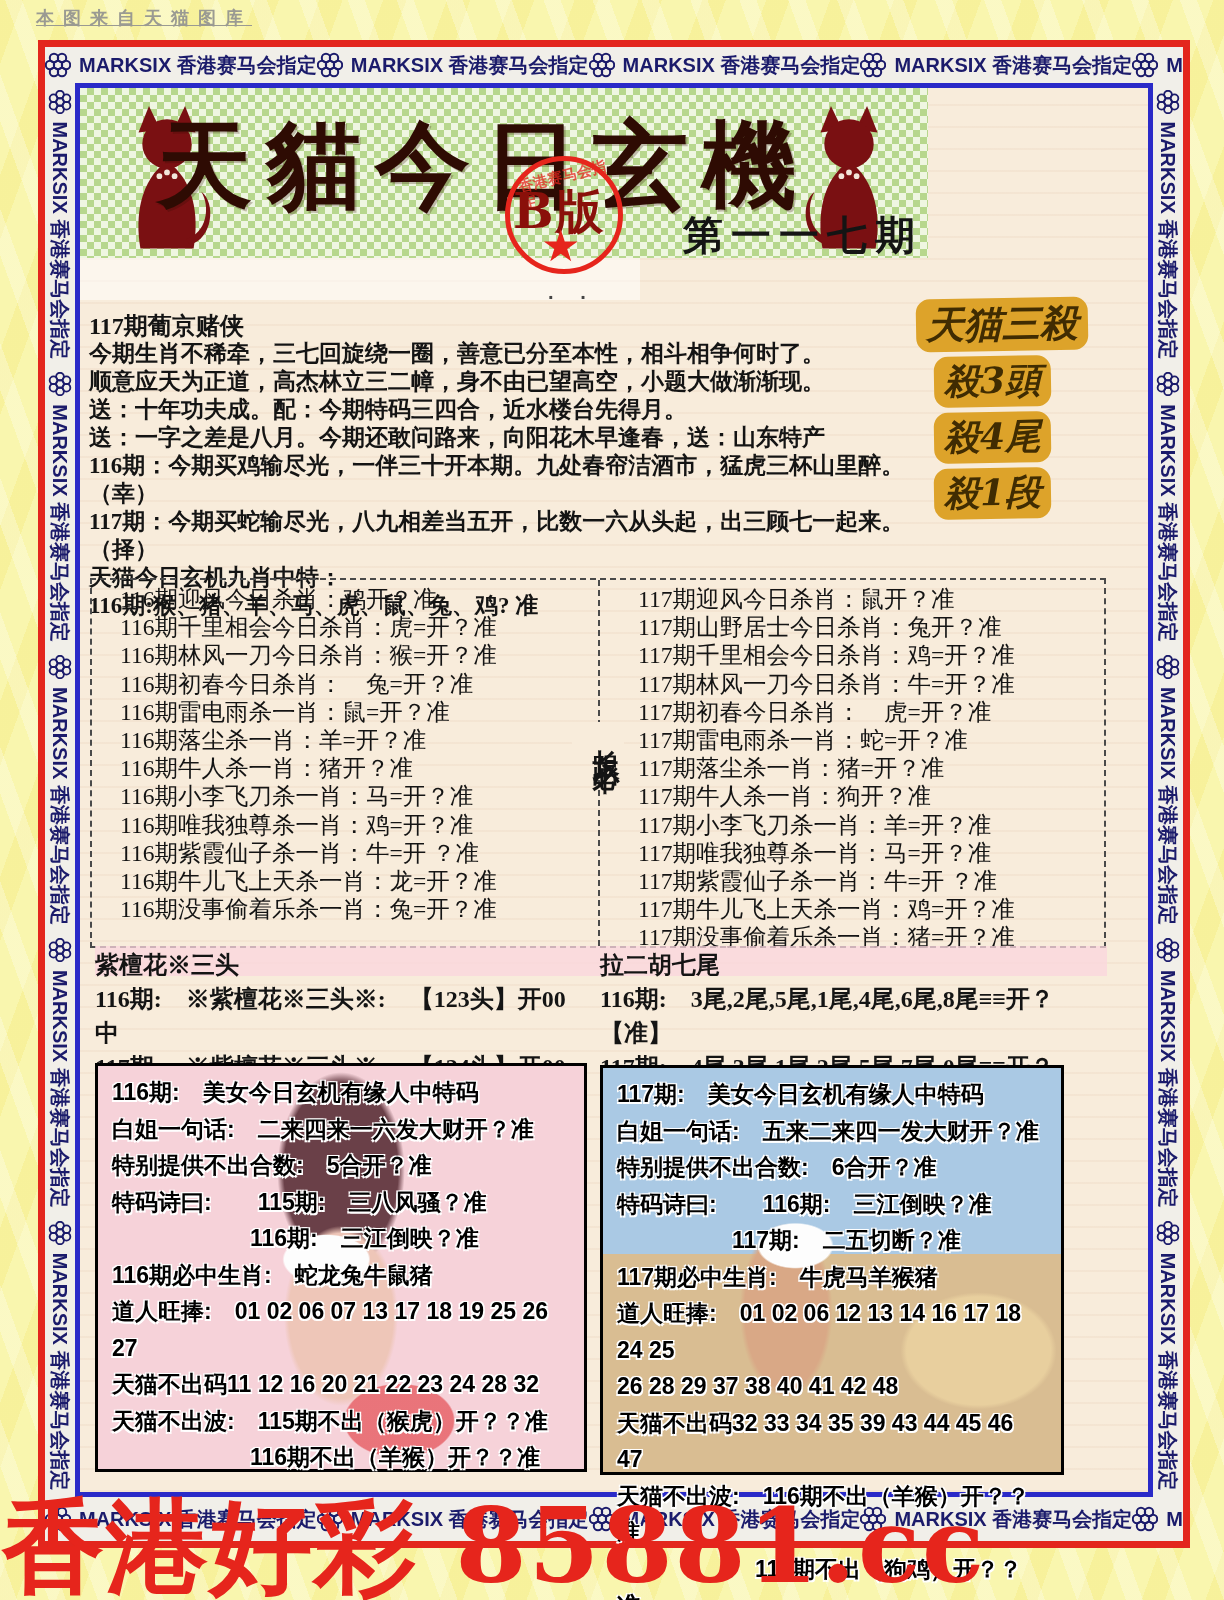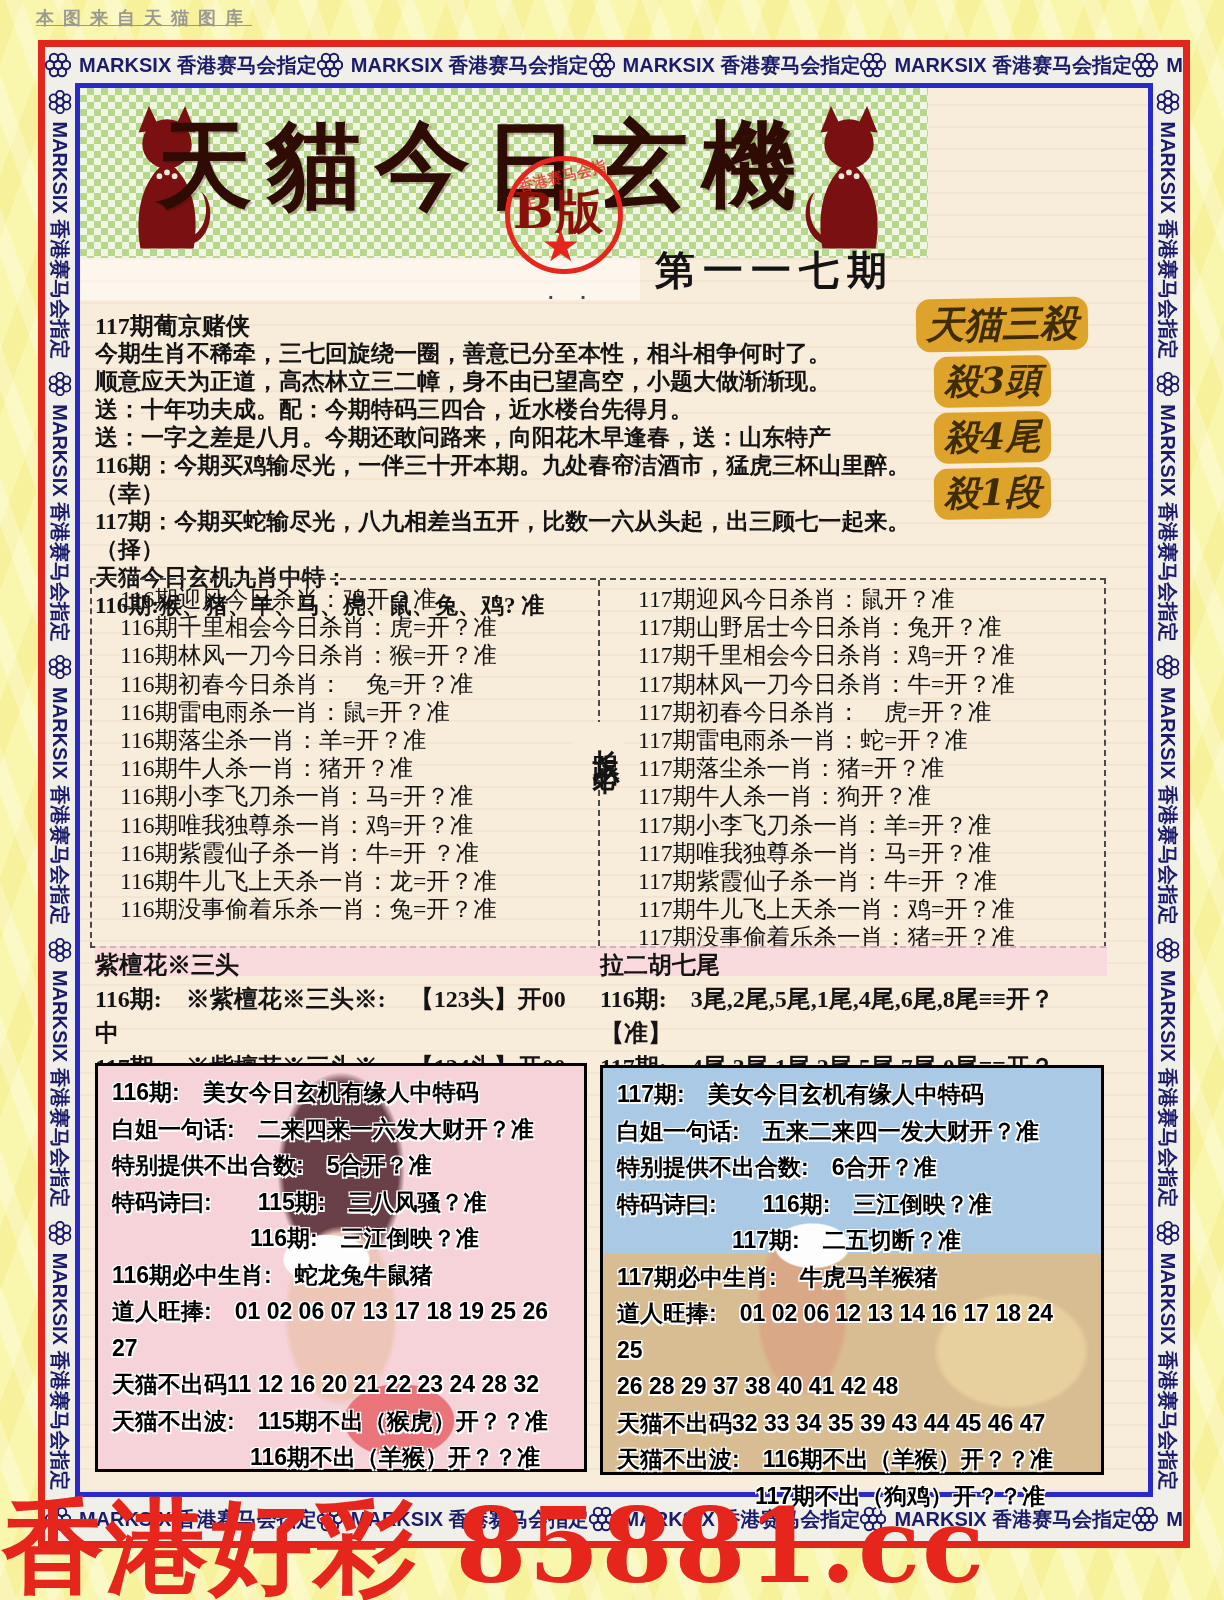--- a/index.html
+++ b/index.html
@@ -32,32 +32,32 @@
   .content-top-light{left:80px;top:258px;width:560px;height:42px;background:rgba(255,255,255,.5);}
   
   .banner{left:80px;top:88px;width:848px;height:170px;overflow:visible;
     background:repeating-conic-gradient(#b7d78d 0% 25%, #eff6e1 0% 50%) 0 0 / 14px 14px;}
   .cat{position:absolute;bottom:2px;}
   .cat.left{left:22px;}
   .cat.right{right:14px;transform:scaleX(-1);}
   .page-title{position:absolute;left:0;right:40px;top:2px;text-align:center;
     font-family:"DejaVu Serif",serif;font-weight:900;font-size:95px;line-height:150px;
     color:#2e0b03;letter-spacing:14px;text-shadow:2px 2px 0 rgba(46,11,3,.25);}
-  .issue{position:absolute;left:575px;top:120px;font-size:40px;font-weight:900;color:#141414;letter-spacing:8px;margin-top:35px;}
+  .issue{position:absolute;left:603px;top:120px;font-size:40px;font-weight:900;color:#141414;letter-spacing:8px;}
   
   .stamp{left:505px;top:156px;width:118px;height:118px;z-index:5;}
   .stamp-circle{position:absolute;inset:0;border:5px solid #e6251c;border-radius:50%;}
   .stamp-text{position:absolute;left:8px;top:24px;font-size:48px;font-weight:900;color:#8a100a;
     font-family:"DejaVu Serif",serif;letter-spacing:2px;}
   .stamp-ghost{position:absolute;left:14px;top:10px;width:100px;color:rgba(227,38,29,.75);
     font-size:15px;font-weight:700;transform:rotate(-14deg);line-height:17px;}
   .stamp-star{position:absolute;left:36px;top:64px;font-size:44px;color:#e6251c;}
   .dots{left:548px;top:286px;color:#444;font-size:20px;letter-spacing:10px;font-weight:700;}
   
-  .intro{left:95px;top:312px;width:830px;color:#141414;font-size:23px;font-weight:700;
+  .intro{left:89px;top:312px;width:830px;color:#141414;font-size:23px;font-weight:700;
     line-height:28px;font-family:"Liberation Serif",serif;}
   .intro .h{font-size:24px;}
   .nine{display:flex;gap:56px;justify-content:space-between;}
   
   .kill-badge{left:916px;top:298px;width:200px;}
   .badge-line{display:block;width:fit-content;background:#dda32a;color:#402c02;border-radius:14px;
     padding:1px 10px;margin:0 0 5px 0;font-family:"DejaVu Serif",serif;font-style:italic;
     font-weight:900;font-size:36px;transform:rotate(-1deg);}
   .badge-line.i1{font-size:38px;}
   .badge-line.ind{margin-left:18px;}
@@ -79,21 +79,21 @@
   .beauty{box-sizing:border-box;border:3px solid #000;color:#000;
     font-size:23px;font-weight:700;line-height:36.5px;padding:8px 20px 0 14px;
     text-shadow:-1.5px -1.5px 0 #fff,1.5px -1.5px 0 #fff,-1.5px 1.5px 0 #fff,1.5px 1.5px 0 #fff;}
   .beauty-left{left:95px;top:1063px;width:492px;height:409px;
     background:
       radial-gradient(90px 60px at 62% 88%, rgba(232,106,112,.9) 0 60%, rgba(0,0,0,0) 62%),
       radial-gradient(70px 40px at 47% 48%, #fdfdfd 0 60%, rgba(0,0,0,0) 63%),
       radial-gradient(95px 150px at 50% 62%, #eec6b8 0 55%, rgba(0,0,0,0) 60%),
       radial-gradient(110px 170px at 50% 26%, #6a4048 0 52%, rgba(0,0,0,0) 58%),
       linear-gradient(#f6d2d9,#f6d2d9);}
-  .beauty-right{left:600px;top:1065px;width:504px;height:410px;
+  .beauty-right{left:600px;top:1065px;width:464px;height:410px;
     background:
       radial-gradient(120px 90px at 82% 70%, #e8cf9e 0 60%, rgba(0,0,0,0) 65%),
       radial-gradient(60px 36px at 42% 44%, #fdfdfd 0 60%, rgba(0,0,0,0) 64%),
       radial-gradient(80px 150px at 40% 60%, #d9a886 0 52%, rgba(0,0,0,0) 58%),
       linear-gradient(180deg,#aac9e4 0 46%, #d9bd92 46% 100%);}
   
   .wm-bottom{left:2px;top:1480px;z-index:9;color:#e6251c;font-weight:900;font-size:102px;
     letter-spacing:2px;white-space:nowrap;font-family:"DejaVu Serif",serif;}
 </style>
 </head>

